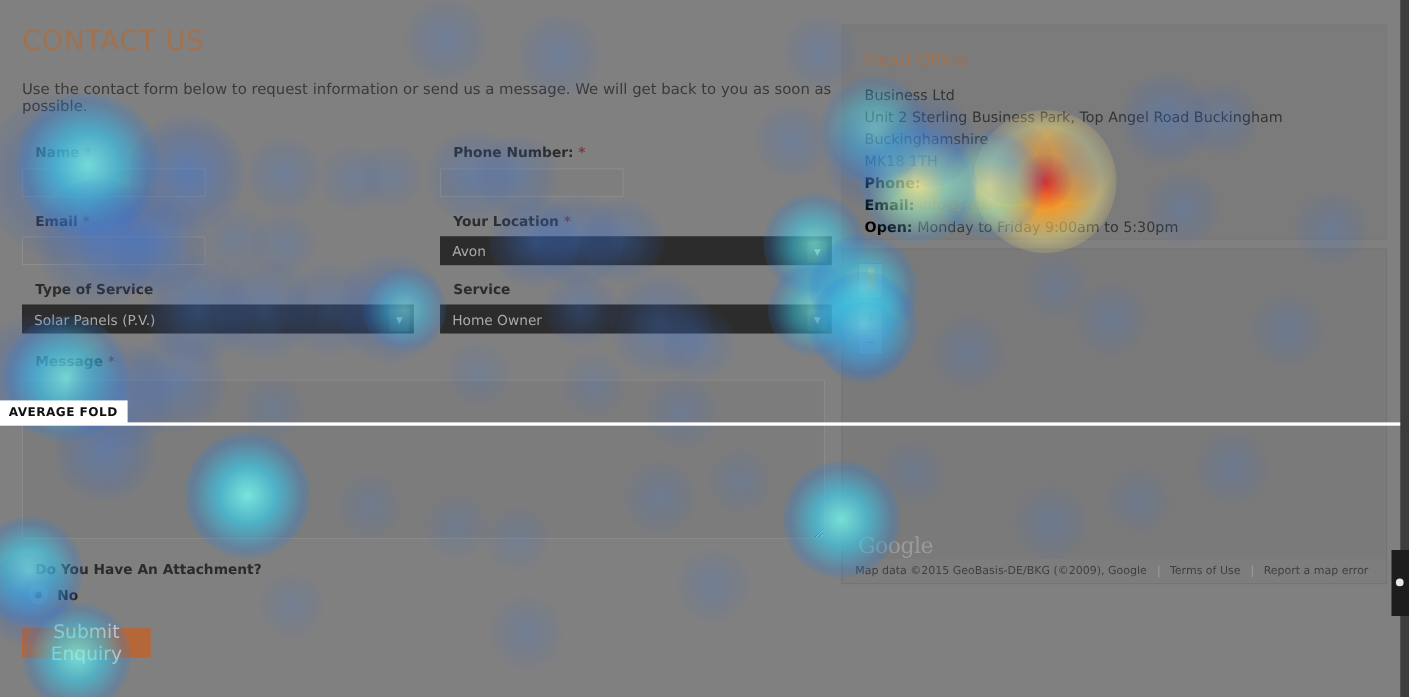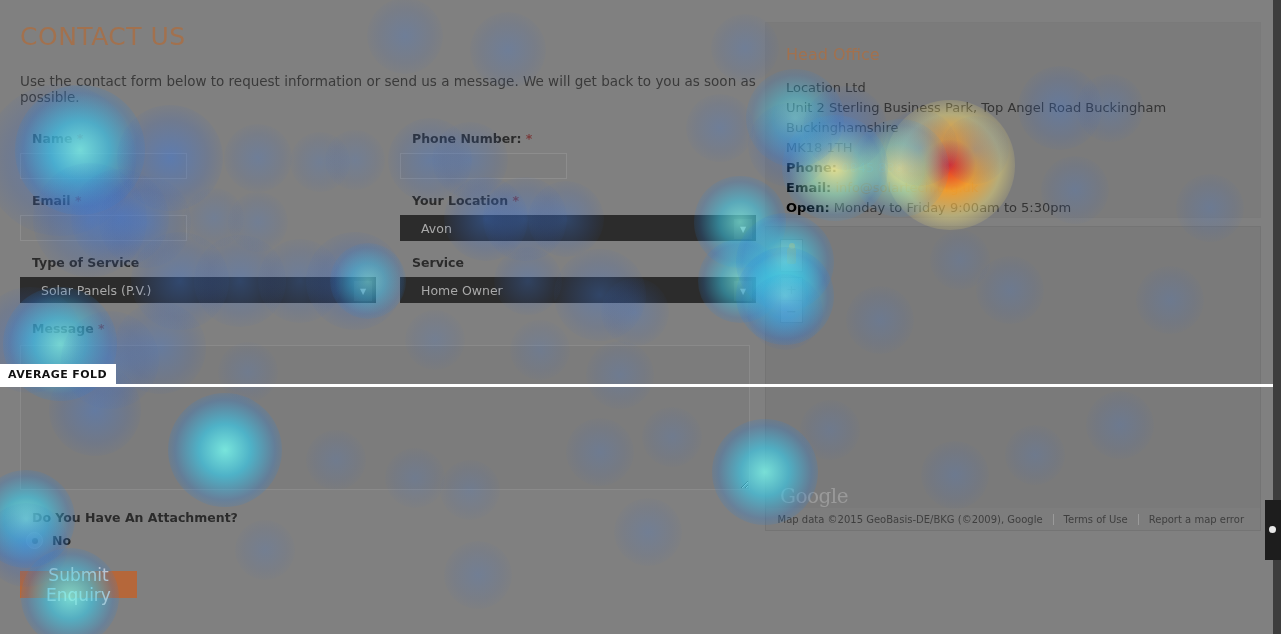--- a/index.html
+++ b/index.html
@@ -38,21 +38,21 @@
 
   .text-input {
     width:167px; height:26px;
     background:#7e7e7e; border:1px solid #8d8d8d;
     display:block;
   }
 
   .select-box {
     height:26px; background:#2c2c2c; border:1px solid #2c2c2c;
     display:flex; align-items:center; position:relative;
-    color:#a9a9a9; font-size:12.5px; padding-left:20px;
+    color:#a9a9a9; font-size:12.5px; padding-left:10px;
   }
   .select-box.svc { width:356px; }
   .select-box.loc { width:356px; }
   .select-box.sec { width:356px; }
   .select-arrow {
     position:absolute; right:3px; top:3px; width:18px; height:20px;
     background:#3a3a3a; display:flex; align-items:center; justify-content:center;
     color:#a0a0a0; font-size:8px;
   }
   .textarea-box {
@@ -259,21 +259,21 @@
         </div>
       </div>
 
       <button class="submit-btn">Submit Enquiry</button>
     </div>
 
     <div class="side-col">
 
       <div class="office-card">
         <div class="office-title">Head Office</div>
-        <div class="office-line co">Location Ltd</div>
+        <div class="office-line co">Business Ltd</div>
         <div class="office-line">Unit 2 Sterling Business Park, Top Angel Road Buckingham Buckinghamshire</div>
         <div class="office-line co">MK18 1TH</div>
         <div class="office-line">
           <b>Phone:</b>
           <a href="#">0845 838 2477</a>
         </div>
         <div class="office-line">
           <b>Email:</b>
           <a href="#" class="lnk">info@solartech.org.uk</a>
         </div>

